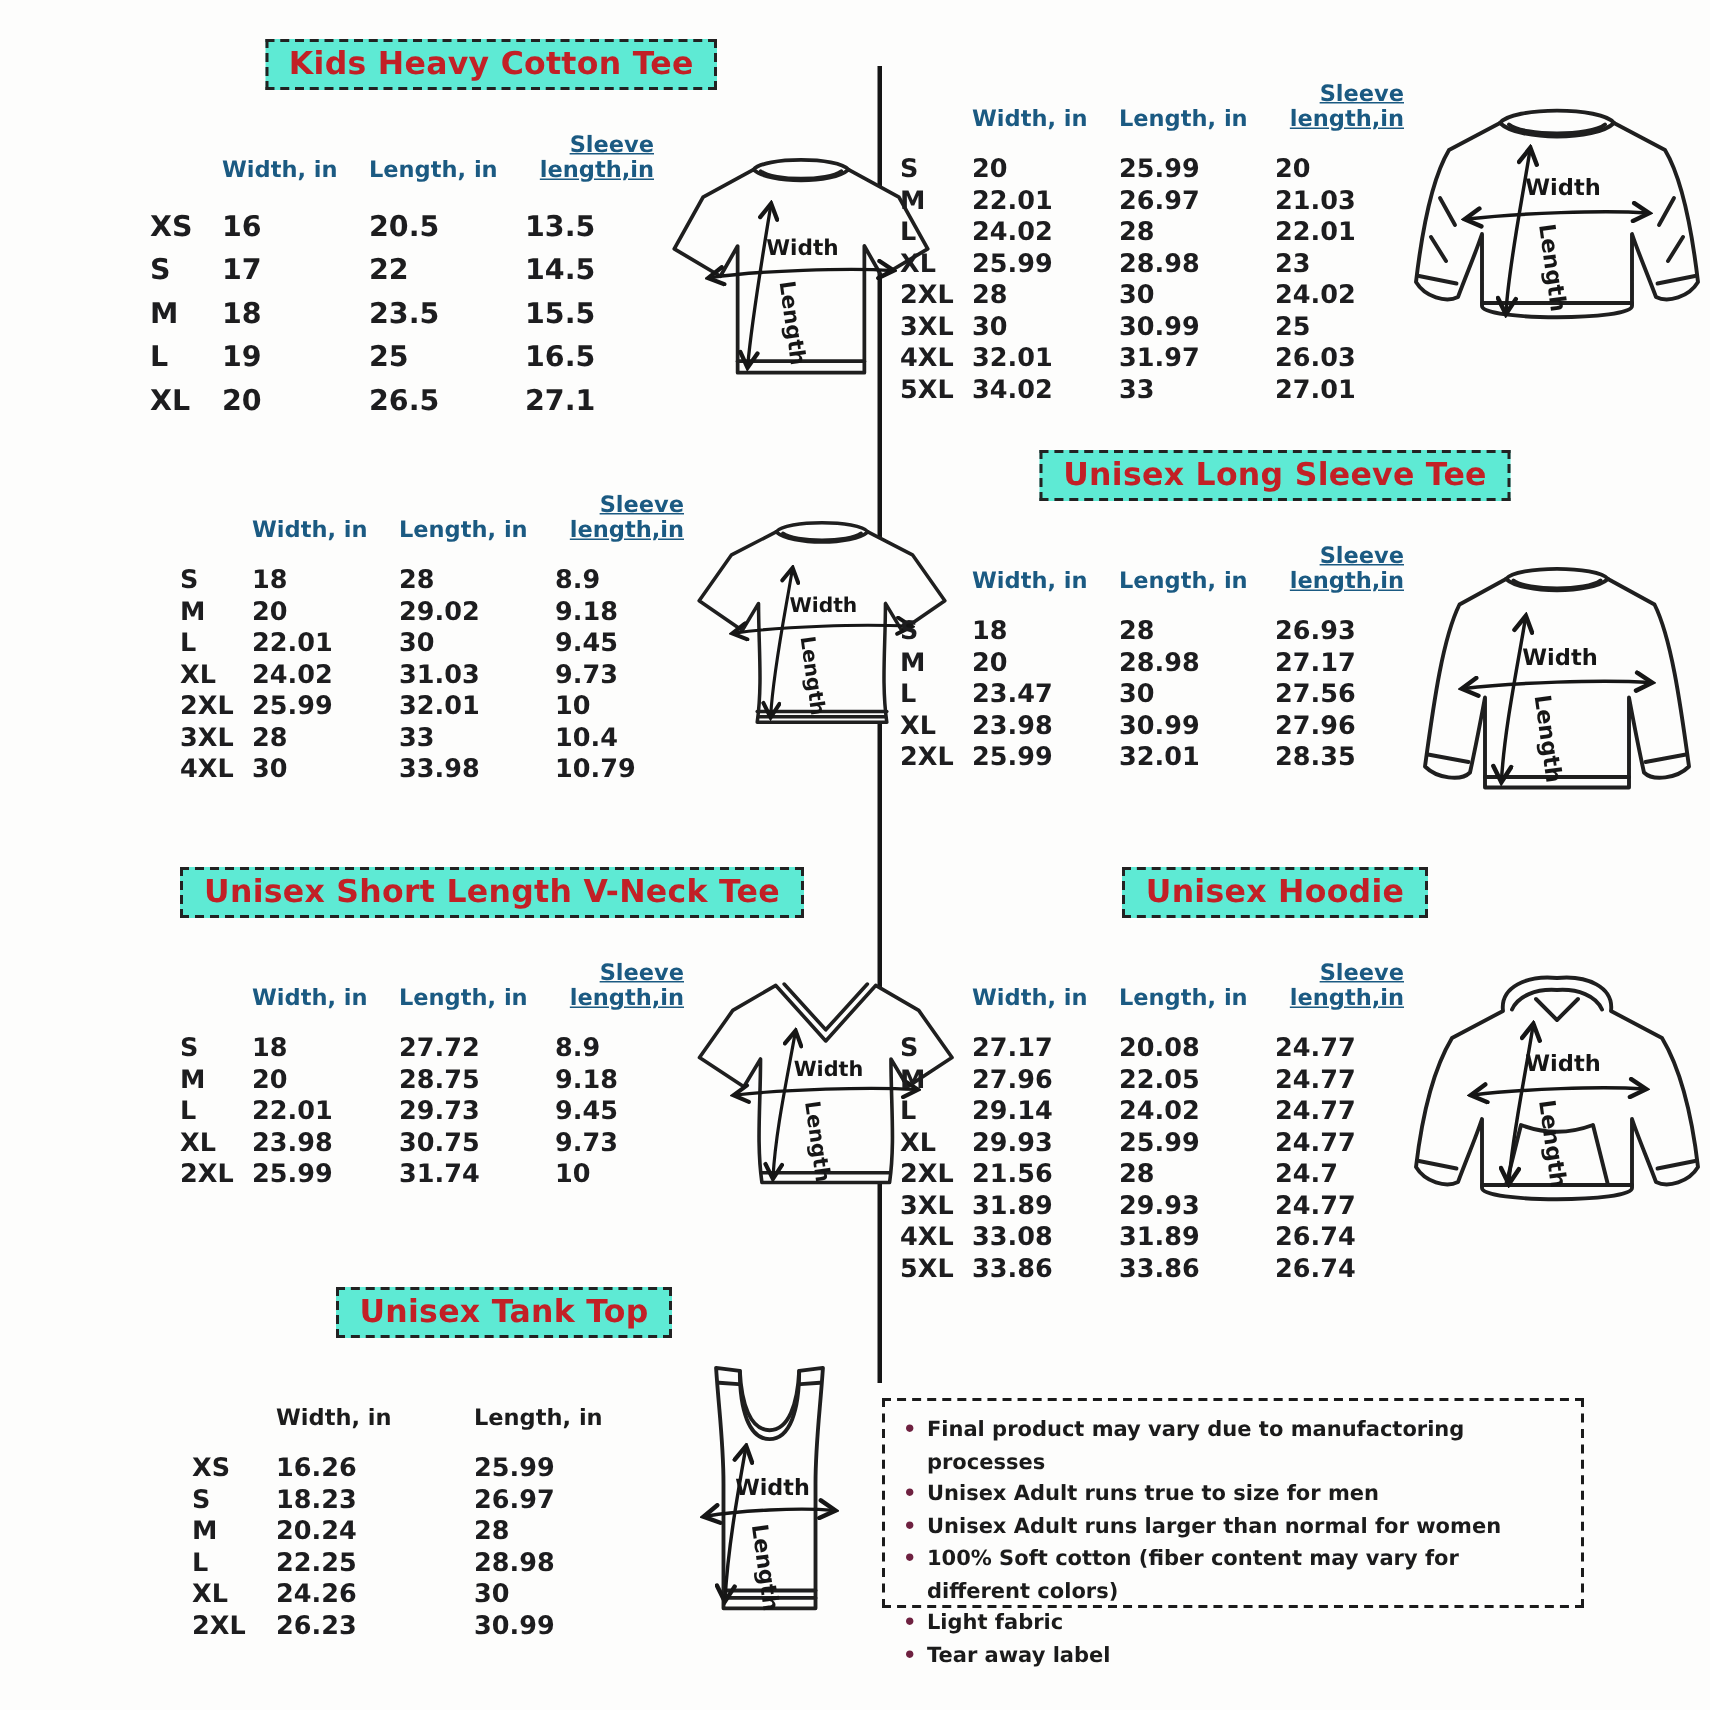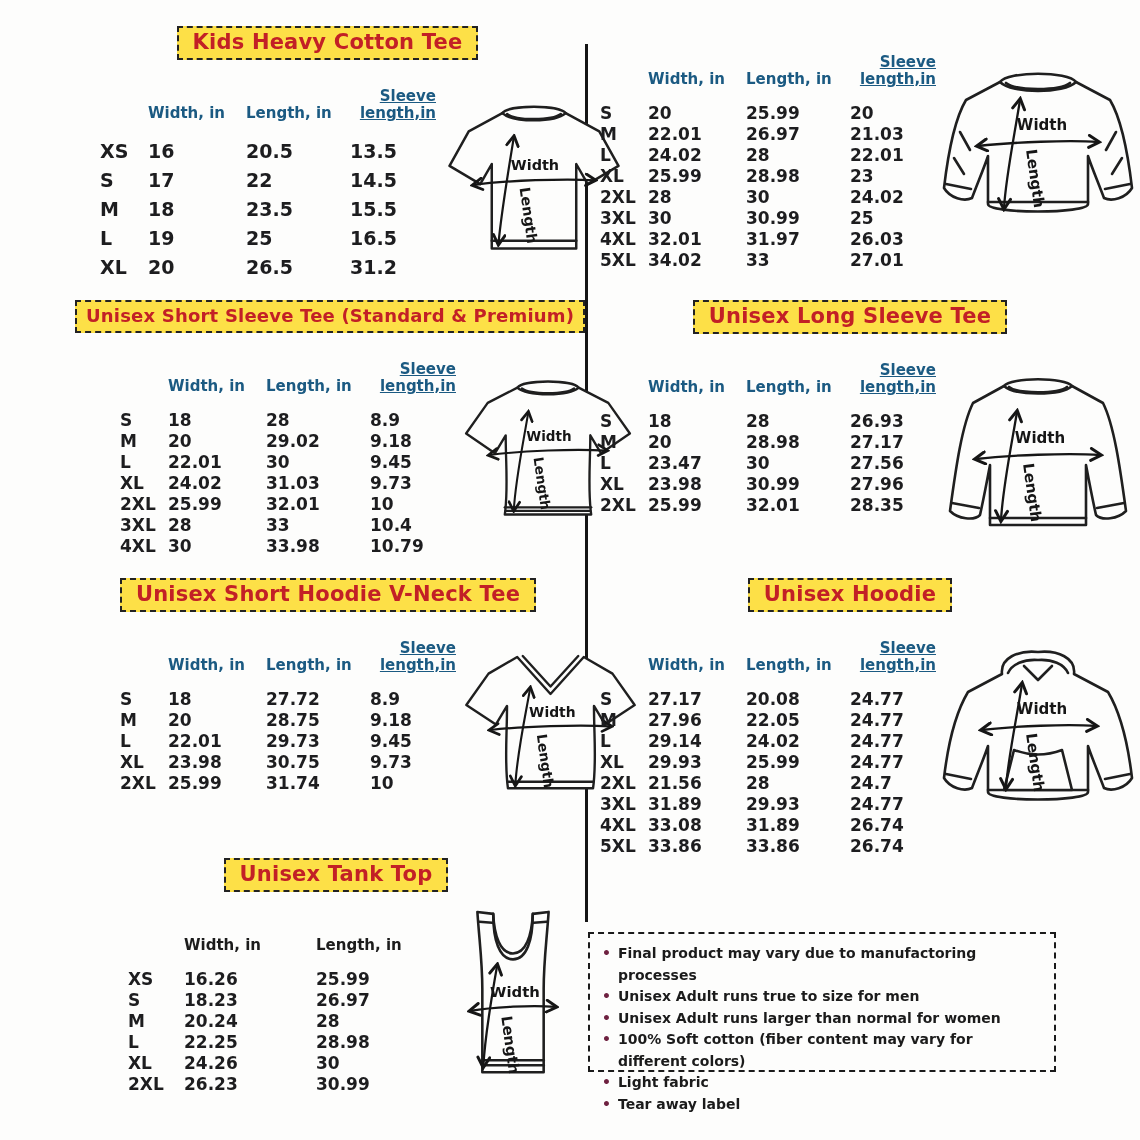--- a/index.html
+++ b/index.html
@@ -16,21 +16,21 @@
   .sec-vneck   {left:75px;  top:578px; width:506px; height:272px;}
   .sec-hoodie  {left:594px; top:578px; width:512px; height:272px;}
   .sec-tank    {left:83px;  top:858px; width:506px; height:276px;}
   .notes-box{
     position:absolute;left:588px;top:932px;width:468px;height:140px;
     border:2.5px dashed #1b1b1b;box-sizing:border-box;padding:9px 10px 6px 12px;background:#fdfdfc;
   }
   .title-row{text-align:center;}
   .title-box{
     display:inline-block;border:2px dashed #222;padding:2px 14px 4px;
-    color:#c22026;font-weight:700;font-size:21px;letter-spacing:.2px;background:#fde047;white-space:nowrap;
+    color:#c22026;font-weight:700;font-size:21px;letter-spacing:.2px;background:#5eead4;white-space:nowrap;
   }
   .title-box.small{font-size:18px;padding:3px 9px 5px;}
   .content{display:flex;align-items:flex-start;margin-top:12px;}
   .pad30{padding-left:30px;} .pad45{padding-left:45px;} .pad6{padding-left:6px;}
   .size-table{flex:none;}
   .thead,.tr{display:grid;align-items:end;}
   .cols4 .thead,.cols4 .tr{grid-template-columns:48px 98px 104px 88px;}
   .cols3 .thead,.cols3 .tr{grid-template-columns:56px 132px 122px;}
   .thead{min-height:50px;margin-bottom:14px;}
   .th{color:#1b5a82;font-weight:700;font-size:15px;line-height:17px;}
@@ -92,21 +92,21 @@
             <div class="tr">
               <span class="td">L</span>
               <span class="td">19</span>
               <span class="td">25</span>
               <span class="td">16.5</span>
             </div>
             <div class="tr">
               <span class="td">XL</span>
               <span class="td">20</span>
               <span class="td">26.5</span>
-              <span class="td">31.2</span>
+              <span class="td">27.1</span>
             </div>
           </div>
       </div>
       <svg class="garment-svg mt18" width="192" height="172" viewBox="0 0 200 175">
         <defs>
             <marker id="mk" viewBox="0 0 10 10" refX="7.5" refY="5" markerWidth="6.5" markerHeight="6.5" orient="auto-start-reverse">
               <path d="M1.5,1 L8.5,5 L1.5,9" fill="none" stroke="#161616" stroke-width="2" stroke-linecap="round"></path>
             </marker>
           </defs>
         <g class="cloth">
@@ -207,25 +207,20 @@
           <path d="M40,90 C75,86 132,84 160,86" marker-start="url(#mc)" marker-end="url(#mc)"></path>
           <path d="M82,44 C76,82 68,120 66,152" marker-start="url(#mc)" marker-end="url(#mc)"></path>
           <text class="lbl" x="104" y="74" text-anchor="middle">Width</text>
           <text class="lbl" transform="translate(88,94) rotate(82)">Length</text>
         </g>
       </svg>
     </div>
   </section>
 
   <section class="panel sec-standard">
-    <div class="title-row">
-      <div class="title-box small">
-        <span>Unisex Short Sleeve Tee (Standard &amp; Premium)</span>
-      </div>
-    </div>
     <div class="content pad45">
       <div class="size-table cols4 rh21 fs17">
         <div class="thead">
           <span class="th"></span>
           <span class="th">Width, in</span>
           <span class="th">Length, in</span>
           <span class="th sleeve">Sleeve length,in</span>
         </div>
         <div class="tbody">
             <div class="tr">
@@ -362,21 +357,21 @@
           <text class="lbl" x="102" y="79" text-anchor="middle">Width</text>
           <text class="lbl" transform="translate(85,100) rotate(82)">Length</text>
         </g>
       </svg>
     </div>
   </section>
 
   <section class="panel sec-vneck">
     <div class="title-row">
       <div class="title-box">
-        <span>Unisex Short Hoodie V-Neck Tee</span>
+        <span>Unisex Short Length V-Neck Tee</span>
       </div>
     </div>
     <div class="content pad45">
       <div class="size-table cols4 rh21 fs17">
         <div class="thead">
           <span class="th"></span>
           <span class="th">Width, in</span>
           <span class="th">Length, in</span>
           <span class="th sleeve">Sleeve length,in</span>
         </div>

